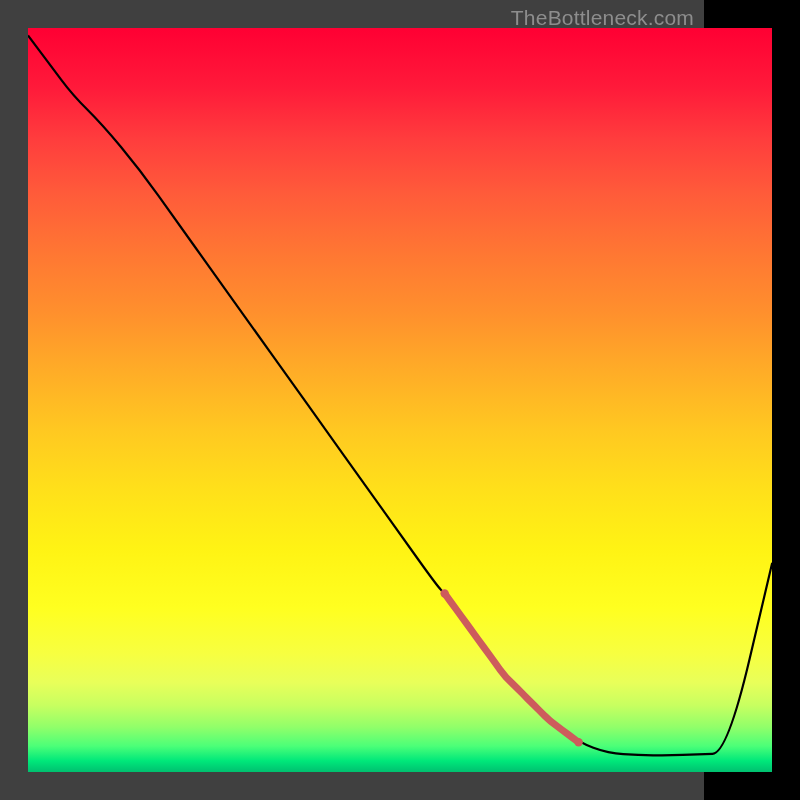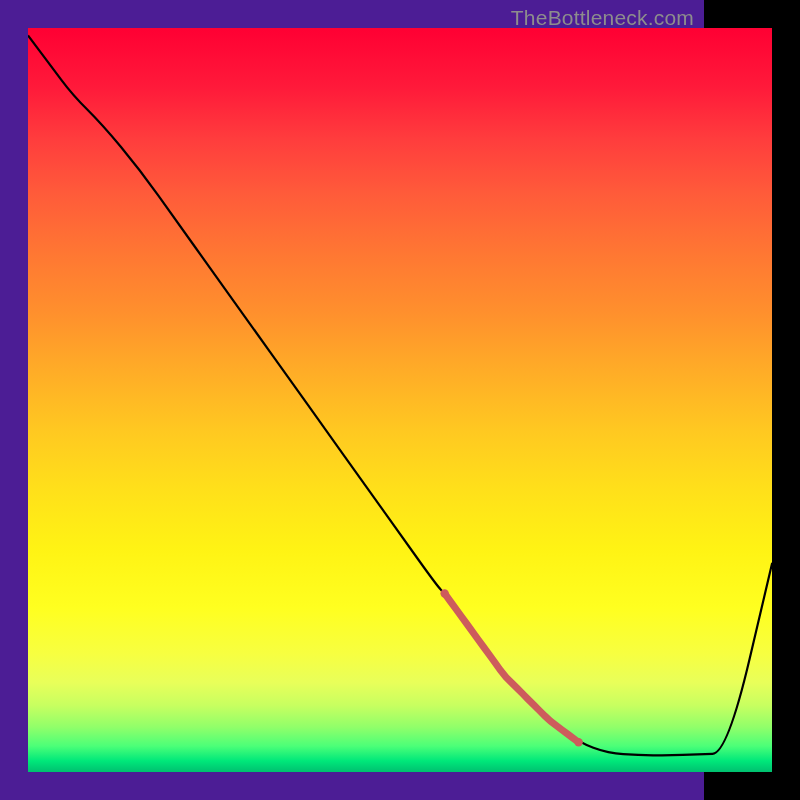--- a/index.html
+++ b/index.html
@@ -1,16 +1,16 @@
 <!DOCTYPE html>
 <html><head>
 <meta charset="utf-8">
 <style>
 html,body{margin:0;padding:0;width:800px;height:800px;background:#000;overflow:hidden;font-family:Arial,Helvetica,sans-serif}
-.outer{position:relative;width:704px;height:800px;background:#4c1d95}
+.outer{position:relative;width:704px;height:800px;background:#404040}
 .plot{position:absolute;left:28px;top:28px;width:744px;height:744px;overflow:hidden}
 .bg{position:absolute;inset:0;background:linear-gradient(to bottom,
  #ff0033 0%,
  #ff1a3a 8%,
  #ff3d3d 15%,
  #ff5a3a 22%,
  #ff7633 30%,
  #ff8f2d 38%,
  #ffac27 46%,
  #ffc821 54%,

